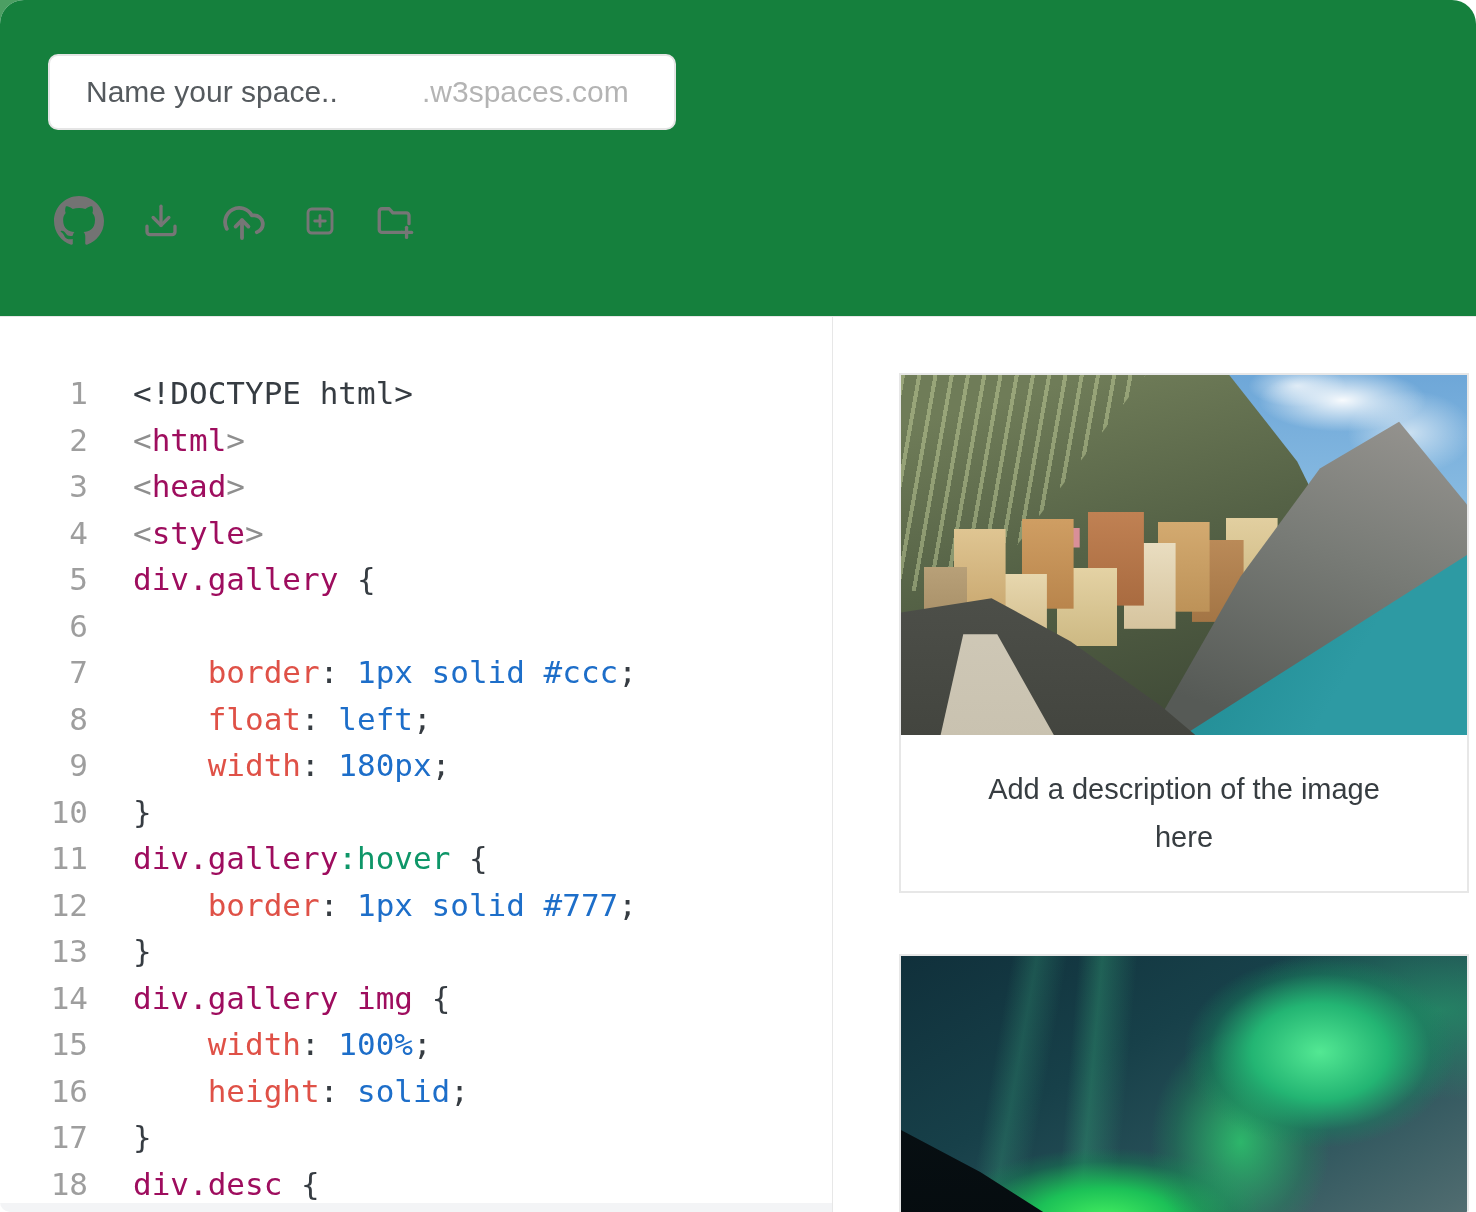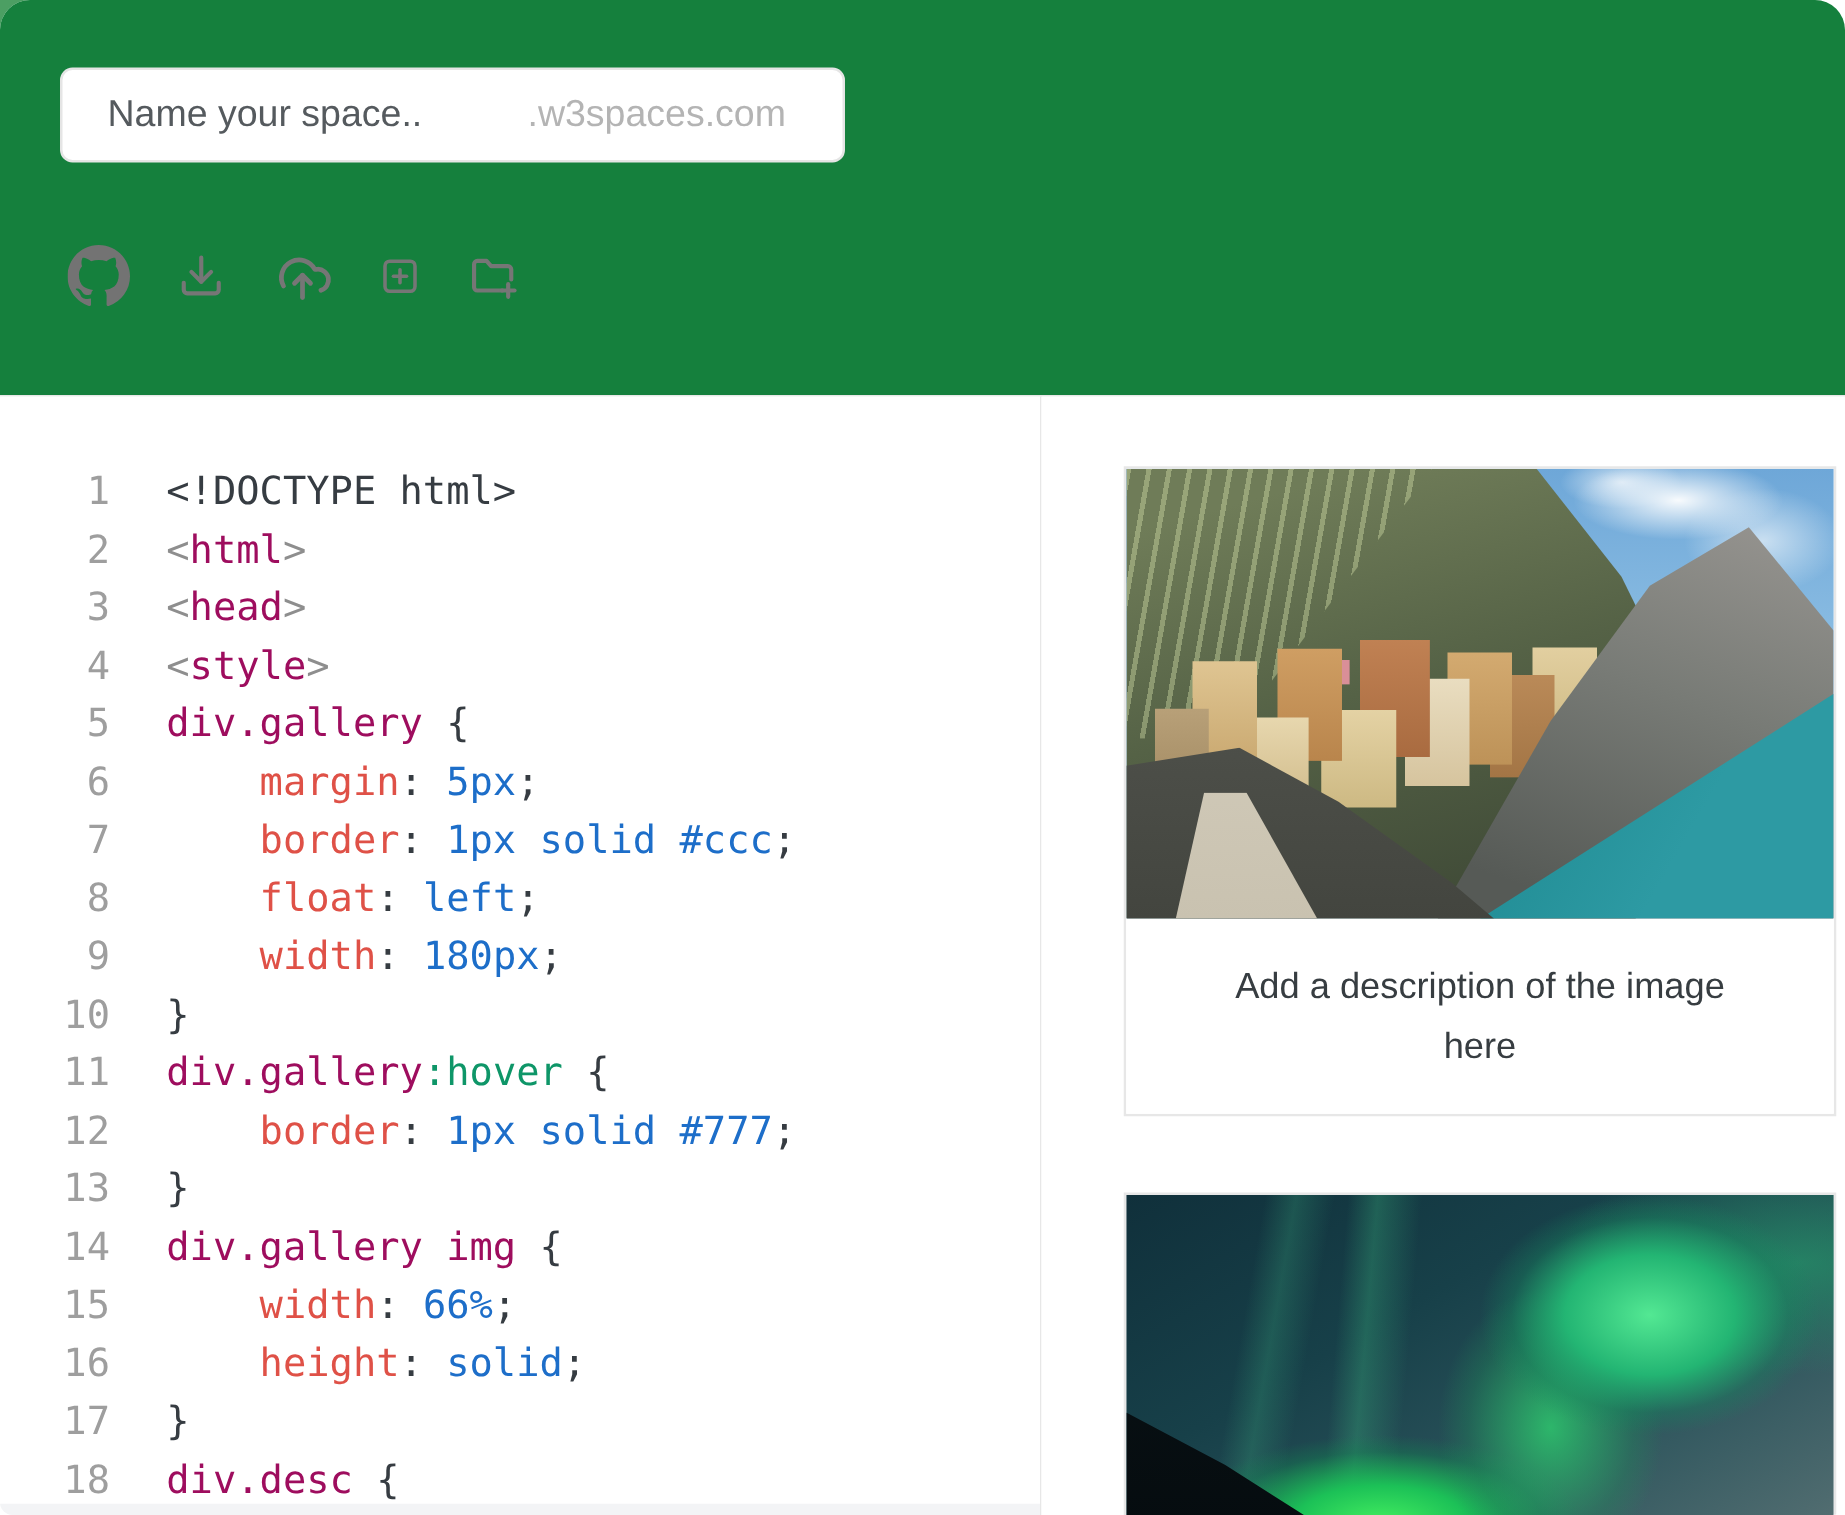--- a/index.html
+++ b/index.html
@@ -159,30 +159,30 @@
 
   <div class="main">
 
     <section class="editor">
       <div id="code-lines">
           <div class="cl"><span class="ln">1</span><span class="ct"><span class="tk-plain">&lt;!DOCTYPE html&gt;</span></span></div>
           <div class="cl"><span class="ln">2</span><span class="ct"><span class="tk-punct">&lt;</span><span class="tk-tag">html</span><span class="tk-punct">&gt;</span></span></div>
           <div class="cl"><span class="ln">3</span><span class="ct"><span class="tk-punct">&lt;</span><span class="tk-tag">head</span><span class="tk-punct">&gt;</span></span></div>
           <div class="cl"><span class="ln">4</span><span class="ct"><span class="tk-punct">&lt;</span><span class="tk-tag">style</span><span class="tk-punct">&gt;</span></span></div>
           <div class="cl"><span class="ln">5</span><span class="ct"><span class="tk-tag">div.gallery</span><span class="tk-plain"> {</span></span></div>
-          <div class="cl"><span class="ln">6</span><span class="ct"><span class="tk-plain">    </span><span class="tk-prop">margin</span><span class="tk-plain">: </span><span class="tk-val">5px</span><span class="tk-plain">;</span></span></div>
+          <div class="cl"><span class="ln">6</span></div>
           <div class="cl"><span class="ln">7</span><span class="ct"><span class="tk-plain">    </span><span class="tk-prop">border</span><span class="tk-plain">: </span><span class="tk-val">1px solid #ccc</span><span class="tk-plain">;</span></span></div>
           <div class="cl"><span class="ln">8</span><span class="ct"><span class="tk-plain">    </span><span class="tk-prop">float</span><span class="tk-plain">: </span><span class="tk-val">left</span><span class="tk-plain">;</span></span></div>
           <div class="cl"><span class="ln">9</span><span class="ct"><span class="tk-plain">    </span><span class="tk-prop">width</span><span class="tk-plain">: </span><span class="tk-val">180px</span><span class="tk-plain">;</span></span></div>
           <div class="cl"><span class="ln">10</span><span class="ct"><span class="tk-plain">}</span></span></div>
           <div class="cl"><span class="ln">11</span><span class="ct"><span class="tk-tag">div.gallery</span><span class="tk-pseudo">:hover</span><span class="tk-plain"> {</span></span></div>
           <div class="cl"><span class="ln">12</span><span class="ct"><span class="tk-plain">    </span><span class="tk-prop">border</span><span class="tk-plain">: </span><span class="tk-val">1px solid #777</span><span class="tk-plain">;</span></span></div>
           <div class="cl"><span class="ln">13</span><span class="ct"><span class="tk-plain">}</span></span></div>
           <div class="cl"><span class="ln">14</span><span class="ct"><span class="tk-tag">div.gallery img</span><span class="tk-plain"> {</span></span></div>
-          <div class="cl"><span class="ln">15</span><span class="ct"><span class="tk-plain">    </span><span class="tk-prop">width</span><span class="tk-plain">: </span><span class="tk-val">66%</span><span class="tk-plain">;</span></span></div>
+          <div class="cl"><span class="ln">15</span><span class="ct"><span class="tk-plain">    </span><span class="tk-prop">width</span><span class="tk-plain">: </span><span class="tk-val">100%</span><span class="tk-plain">;</span></span></div>
           <div class="cl"><span class="ln">16</span><span class="ct"><span class="tk-plain">    </span><span class="tk-prop">height</span><span class="tk-plain">: </span><span class="tk-val">solid</span><span class="tk-plain">;</span></span></div>
           <div class="cl"><span class="ln">17</span><span class="ct"><span class="tk-plain">}</span></span></div>
           <div class="cl"><span class="ln">18</span><span class="ct"><span class="tk-tag">div.desc</span><span class="tk-plain"> {</span></span></div>
         </div>
       <div class="hscrollbar"></div>
     </section>
 
     <section class="preview">
 
       <div class="card">

